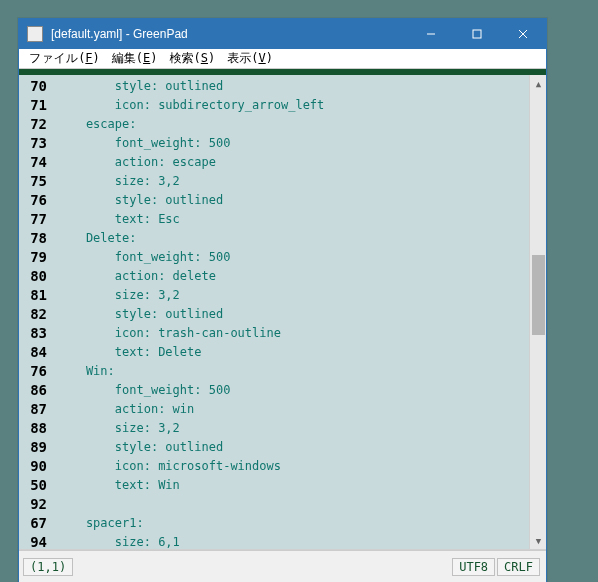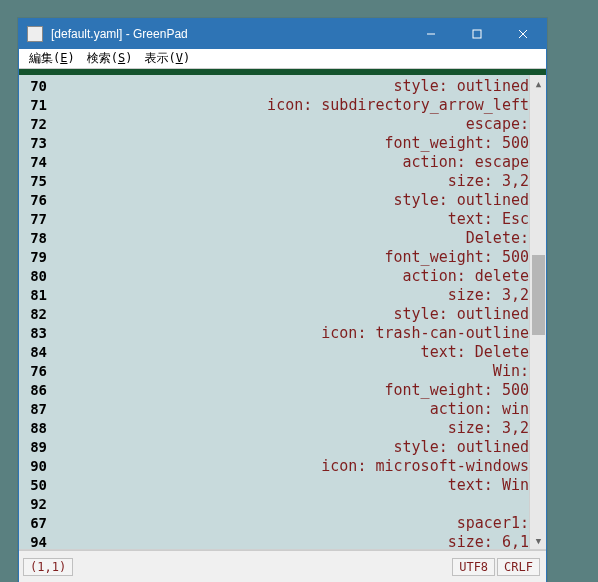--- a/index.html
+++ b/index.html
@@ -77,27 +77,26 @@
     font-weight: bold;
     font-family: "Consolas","MS Gothic",monospace;
     font-size: 14px;
     line-height: 19px;
     border-right: none;
   }
   .code-area {
     flex: 1;
     padding: 2px 0 2px 4px;
     font-family: "Consolas","MS Gothic",monospace;
-    font-size: 15px;
+    font-size: 12px;
     line-height: 19px;
     background: #c8dadc;
-    color: #7f1d1d;
+    color: #0f766e;
     position: relative;
     white-space: pre;
-    text-align: right;
   }
   .code-line { height: 19px; }
   .highlight-panel {
     position: absolute;
     left: 26px;
     top: 154px;
     width: 346px;
     height: 288px;
     background: #ffffff;
     border-radius: 8px;
@@ -130,21 +129,21 @@
     background: #b6b6b6;
   }
   .statusbar {
     height: 22px;
     background: #f0f0f0;
     border-top: 1px solid #ccc;
     display: flex;
     align-items: center;
     font-size: 12px;
     padding: 16px 4px;
-    color: #7f1d1d;
+    color: #14532d;
   }
   .statusbar .cell {
     border: 1px solid #c0c0c0;
     padding: 0 6px;
     height: 18px;
     line-height: 16px;
     margin-right: 2px;
     background: #f4f4f4;
   }
   .statusbar .spacer { flex: 1; }
@@ -171,20 +170,21 @@
       <div class="btn">
         <svg width="10" height="10">
             <line x1="1" y1="1" x2="9" y2="9"></line>
             <line x1="9" y1="1" x2="1" y2="9"></line>
           </svg>
       </div>
     </div>
   </div>
 
   <div class="menubar">
+    <div class="menu-item"><span>ファイル</span>(<span class="underline">F</span>)</div>
     <div class="menu-item"><span>編集</span>(<span class="underline">E</span>)</div>
     <div class="menu-item"><span>検索</span>(<span class="underline">S</span>)</div>
     <div class="menu-item"><span>表示</span>(<span class="underline">V</span>)</div>
   </div>
 
   <div class="editor-wrap">
     <div class="highlight-panel"></div>
     <div class="gutter editor-content" id="gutter">
         <div class="code-line">70</div>
         <div class="code-line">71</div>

